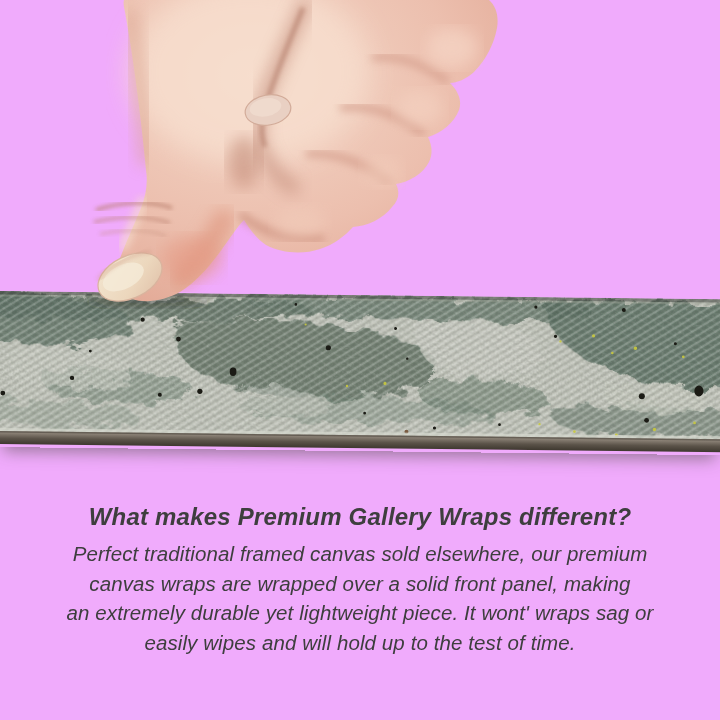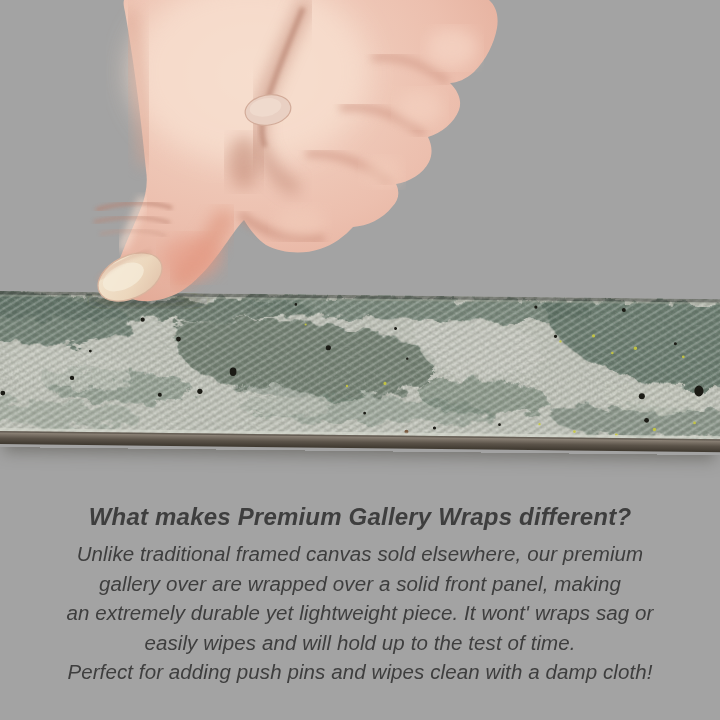--- a/index.html
+++ b/index.html
@@ -1,16 +1,16 @@
 <!DOCTYPE html>
 <html><head>
 <meta charset="utf-8">
 <style>
   html,body{margin:0;padding:0;background:#fff;}
-  .stage{position:relative;width:720px;height:720px;overflow:hidden;background:#a3a3a3;
+  .stage{position:relative;width:720px;height:720px;overflow:hidden;background:#f0abfc;
          font-family:"Liberation Sans",sans-serif;}
   .hand-wrap{position:absolute;top:0;left:0;width:720px;height:312px;z-index:3;}
   .strip-wrap{position:absolute;top:291px;left:-4px;width:730px;height:156px;z-index:2;
               transform:rotate(0.65deg);transform-origin:0 0;
               box-shadow:0 13px 16px -9px rgba(70,68,60,0.5);}
   .strip-wrap svg{display:block;}
   .caption{position:absolute;top:501px;left:0;width:720px;text-align:center;z-index:1;
            color:#3e3e3e;font-style:italic;}
   .caption h2{margin:0 0 7px 0;font-size:24px;line-height:31px;font-weight:700;
               letter-spacing:0.2px;}
@@ -220,19 +220,18 @@
       <g transform="rotate(-26 130 277)">
         <ellipse cx="130" cy="277" rx="34" ry="21" fill="url(#thumbNailG)" stroke="#d9b49e" stroke-width="1.2"></ellipse>
         <ellipse cx="124" cy="274" rx="22" ry="12" fill="#f6ecda" opacity="0.75"></ellipse>
         <path d="M100,266 C112,258 146,256 160,264" stroke="#cf9b86" stroke-width="2.4" fill="none" opacity="0.7" filter="url(#b2)"></path>
       </g>
     </svg>
   </div>
 
   <div class="caption" style="color: rgb(62, 62, 62);">
     <h2>What makes Premium Gallery Wraps different?</h2>
-    <p>Unlike traditional framed canvas sold elsewhere, our premium</p>
-    <p>gallery over are wrapped over a solid front panel, making</p>
+    <p>Perfect traditional framed canvas sold elsewhere, our premium</p>
+    <p>canvas wraps are wrapped over a solid front panel, making</p>
     <p>an extremely durable yet lightweight piece. It wont' wraps sag or</p>
     <p>easily wipes and will hold up to the test of time.</p>
-    <p>Perfect for adding push pins and wipes clean with a damp cloth!</p>
   </div>
 </div>
 
 </body></html>

